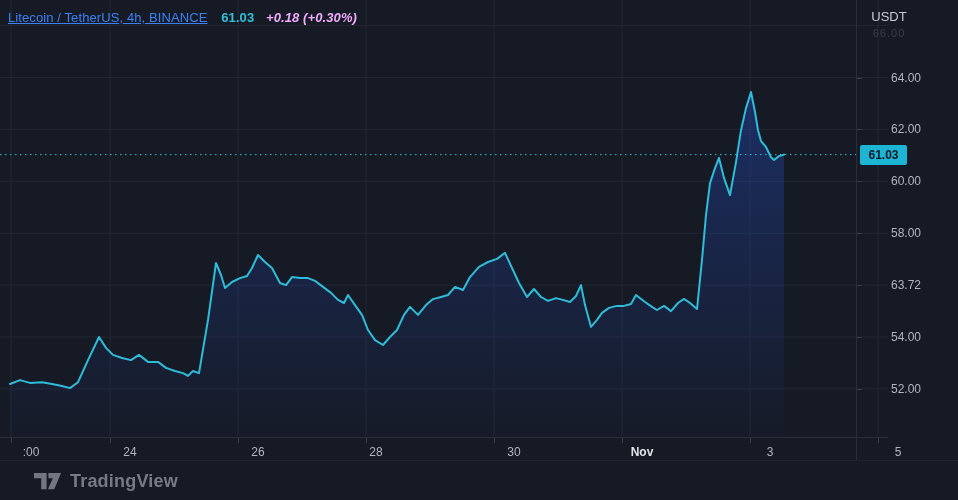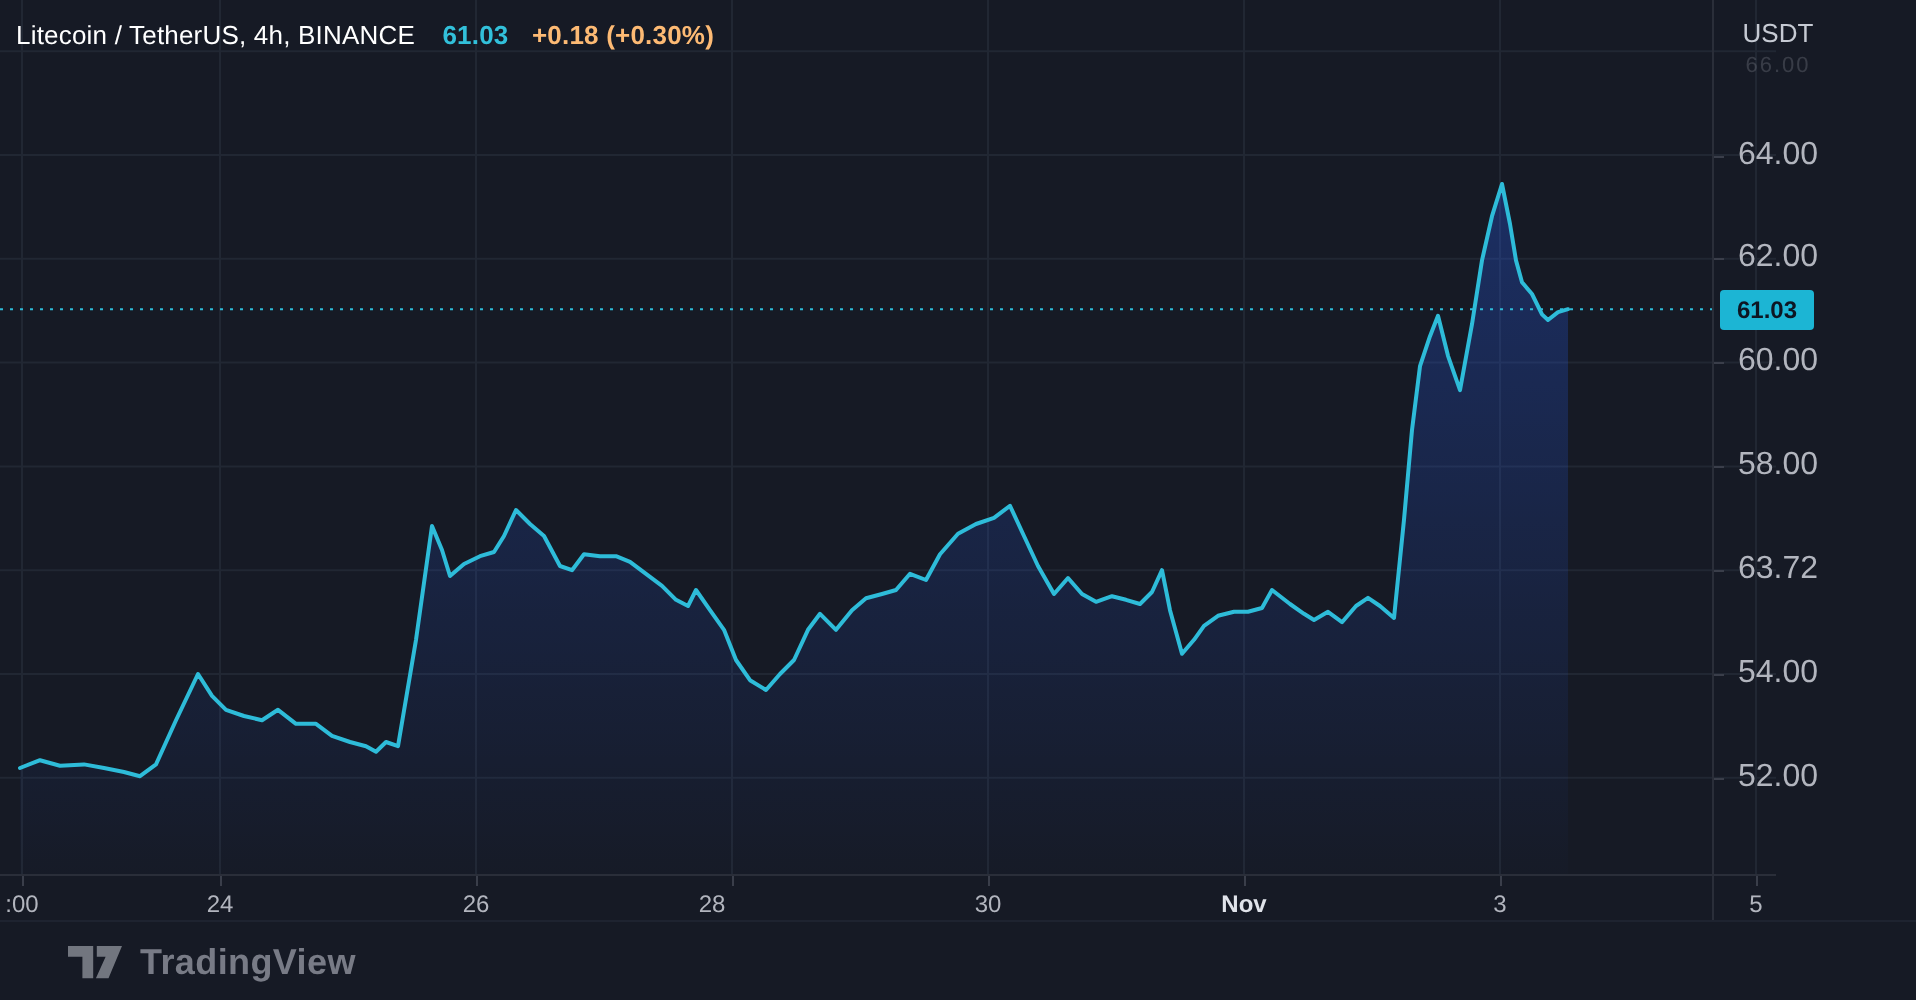--- a/index.html
+++ b/index.html
@@ -13,32 +13,32 @@
 
   
   #pane{position:absolute;left:0;top:0;width:888px;height:437px;}
   #pane svg{position:absolute;left:0;top:0;}
 
   
   #legend{
     position:absolute;left:8px;top:10px;z-index:5;
     font-size:13px;letter-spacing:.1px;white-space:nowrap;cursor:pointer;
   }
-  #legend .sym{color:#ffffff;}
+  #legend .sym{color:#3b82f6;text-decoration:underline;}
   #legend .px{color:#32c0da;font-weight:700;margin-left:10px;}
-  #legend .chg{color:#fdba74;font-weight:700;margin-left:8px;}
+  #legend .chg{color:#f0abfc;font-weight:700;margin-left:8px;font-style:italic;}
 
   
   #price-axis{
     position:absolute;left:856px;top:0;width:70px;height:460px;
     border-left:1px solid #2a2e39;cursor:ns-resize;
   }
   .pa-label{
-    position:absolute;left:0;width:64px;text-align:center;
-    font-size:16px;color:#b2b5be;line-height:14px;
+    position:absolute;left:0;width:64px;text-align:right;
+    font-size:12px;color:#b2b5be;line-height:14px;
   }
   .pa-tick{position:absolute;left:0;width:5px;height:1px;background:#3a3e4a;}
   #currency-label{
     position:absolute;left:0;top:9px;width:64px;text-align:center;
     font-size:13px;color:#c6cad3;
   }
   #faded-top-label{
     position:absolute;left:0;top:27px;width:64px;text-align:center;
     font-size:11px;color:#b2b5be;opacity:.22;letter-spacing:1px;
   }
@@ -48,21 +48,21 @@
     font-size:12px;font-weight:700;text-align:center;line-height:20px;z-index:6;
   }
 
   
   #time-axis{
     position:absolute;left:0;top:437px;width:888px;height:23px;
     border-top:1px solid #2a2e39;cursor:ew-resize;
   }
   .ta-label{
     position:absolute;top:7px;transform:translateX(-50%);
-    font-size:12px;color:#b2b5be;white-space:nowrap;
+    font-size:12px;color:#b2b5be;white-space:nowrap;margin-left:20px;
   }
   .ta-label.strong{color:#e0e3ea;font-weight:700;}
   .ta-tick{position:absolute;top:0;width:1px;height:5px;background:#3a3e4a;}
 
   
   #footer{
     position:absolute;left:0;top:460px;width:958px;height:40px;
     border-top:1px solid #1e2330;display:flex;align-items:center;
   }
   #brand{display:flex;align-items:center;gap:9px;margin-left:34px;cursor:pointer;text-align:center;}

